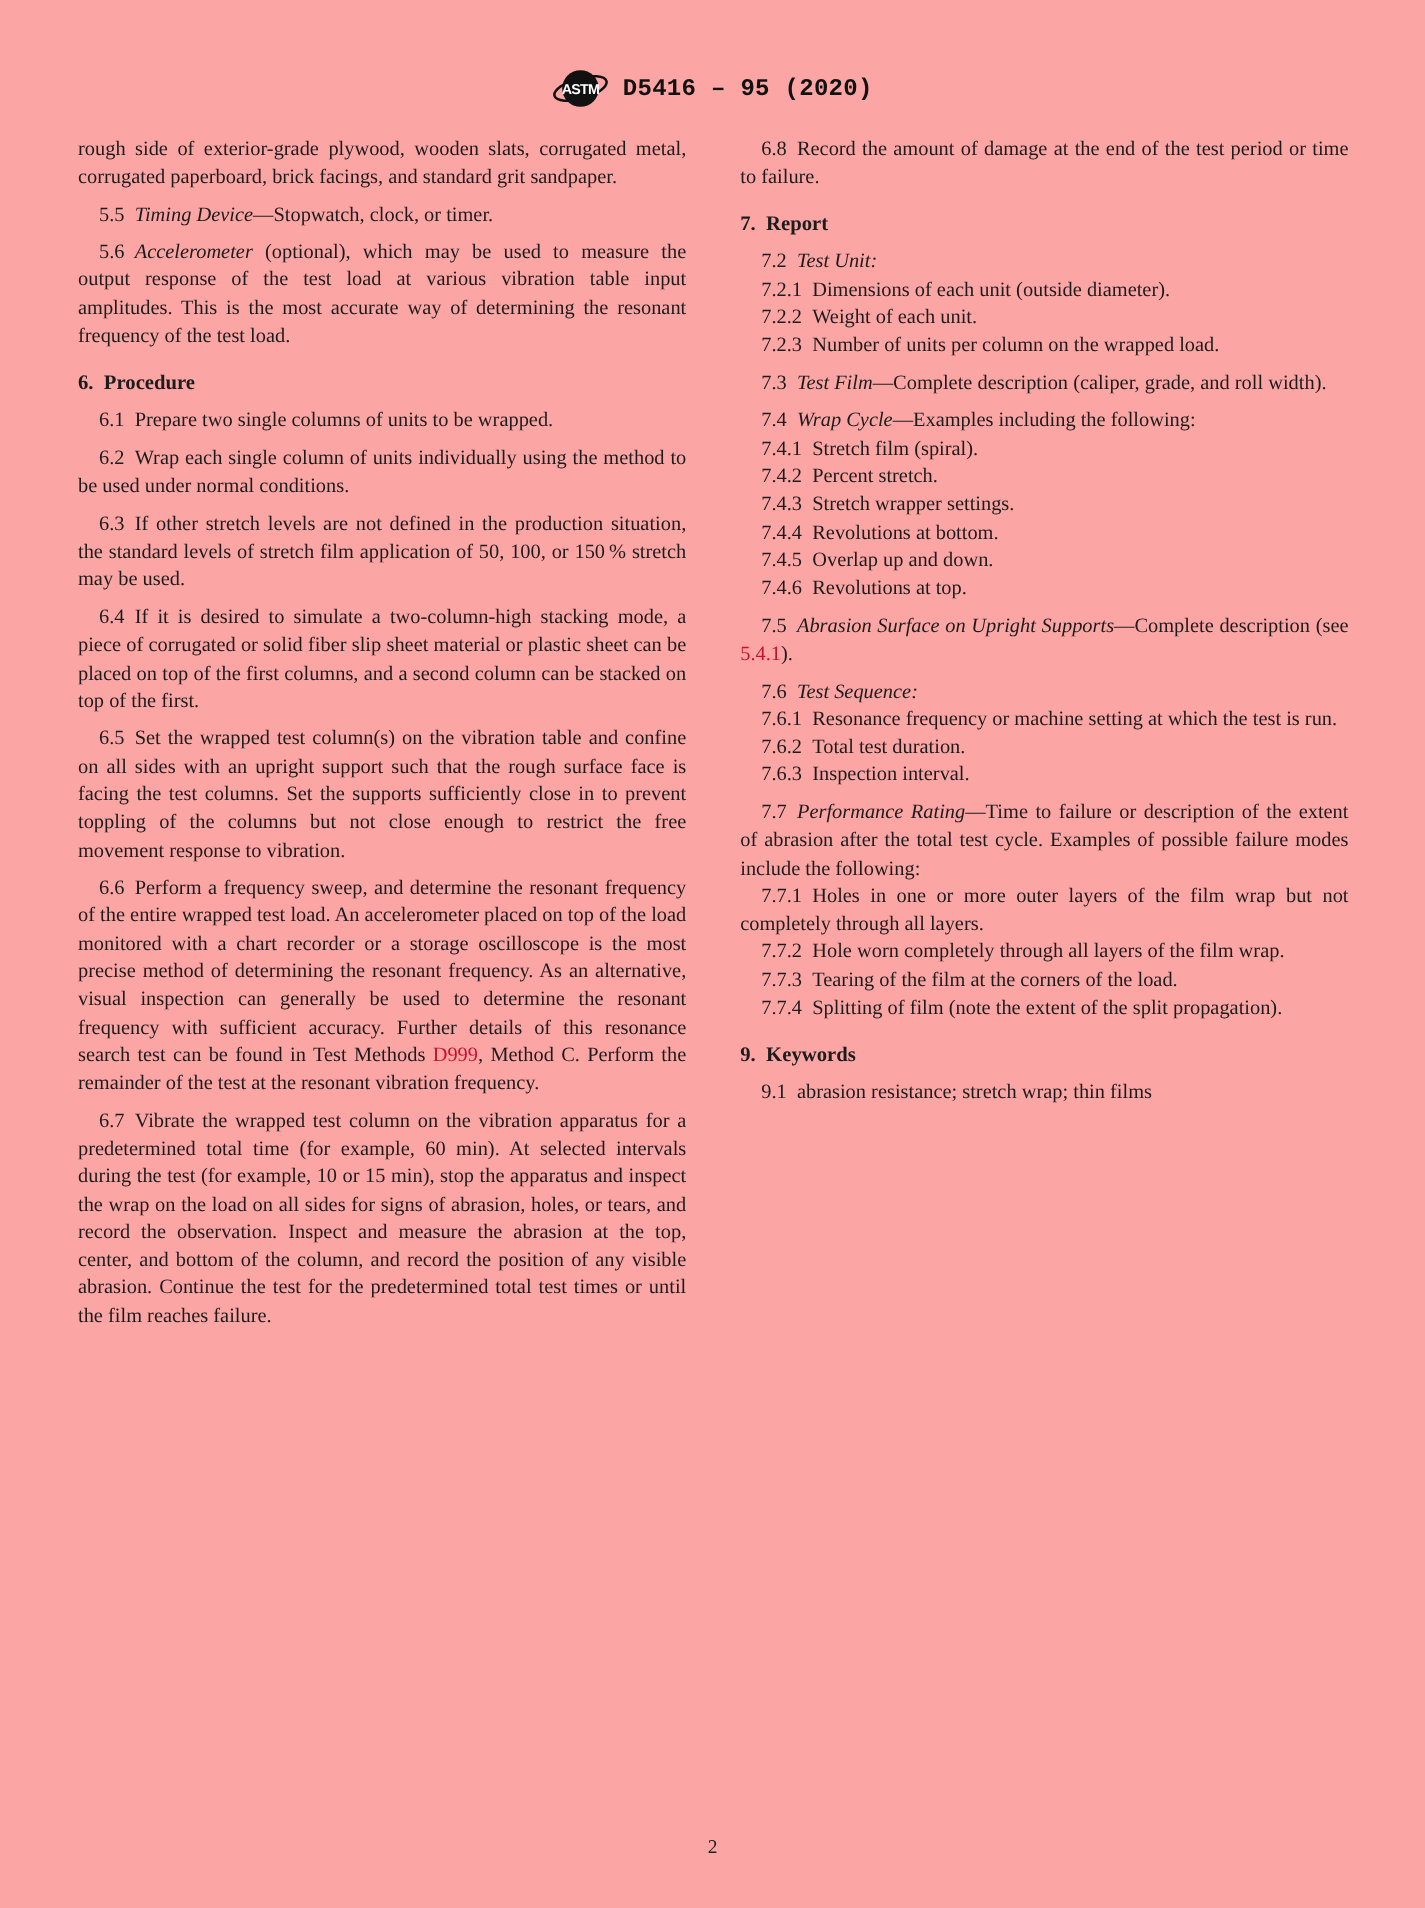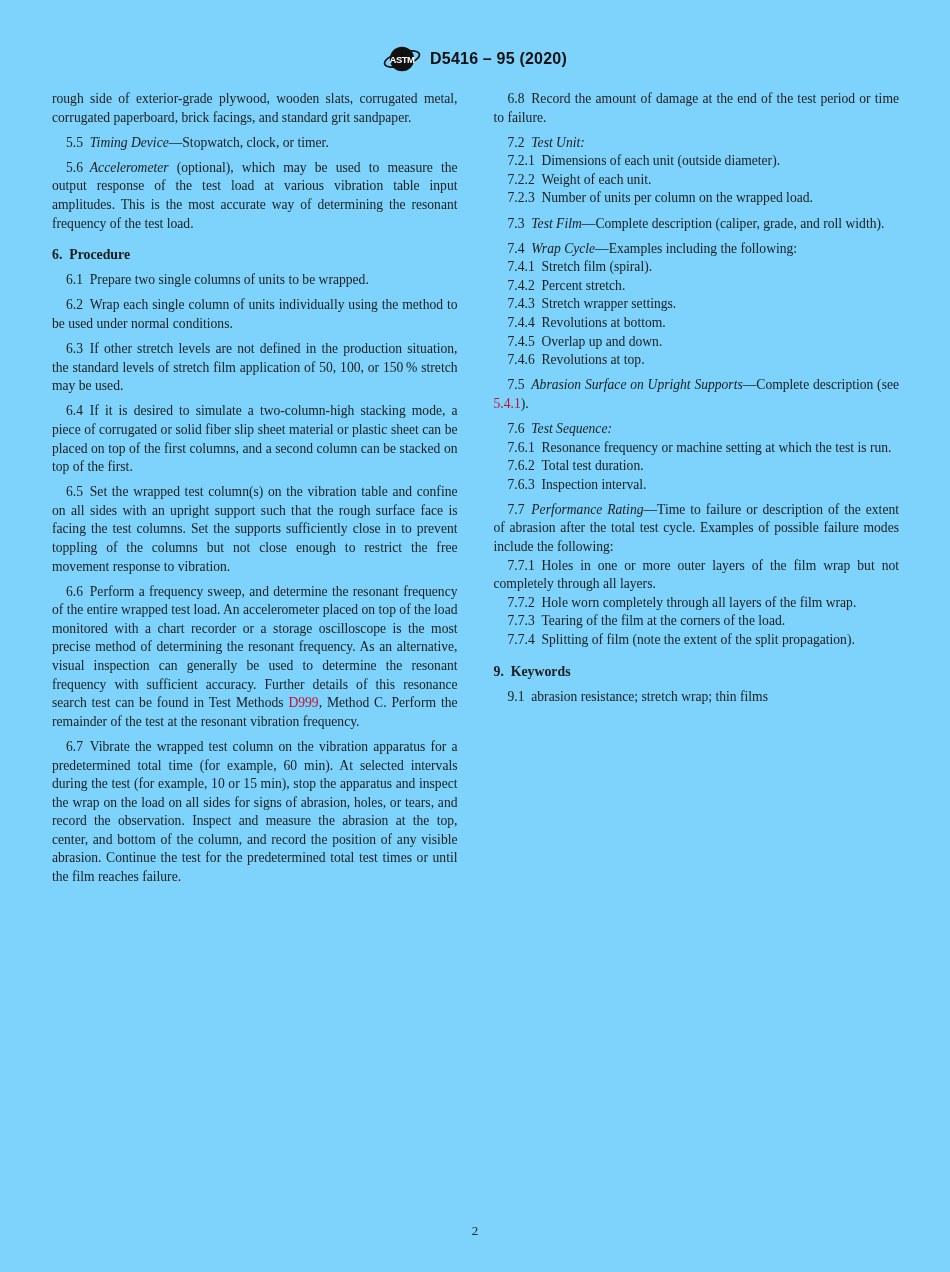--- a/index.html
+++ b/index.html
@@ -1,34 +1,34 @@
 <!DOCTYPE html>
 <html style="--link: #c8102e;"><head>
 <meta charset="utf-8">
 <style>
   html, body { margin: 0; padding: 0; background: #ffffff; }
   .page {
     position: relative;
     width: 950px;
     height: 1272px;
-    background: #7dd3fc;
+    background: #fca5a5;
     font-family: "Liberation Serif", serif;
     color: #1c1c1c;
     overflow: hidden;
   }
   .header {
     position: absolute;
     top: 44px; left: 0; right: 0;
     display: flex;
     justify-content: center;
     align-items: center;
     gap: 9px;
   }
   .doc-title {
-    font-family: Liberation Sans, sans-serif;
+    font-family: Liberation Mono, monospace;
     font-weight: 700;
     font-size: 16px;
     letter-spacing: 0.2px;
     color: #111;
     white-space: nowrap;
   }
   .content {
     position: absolute;
     top: 90px;
     left: 52px;
@@ -88,20 +88,21 @@
         <p class="para"><span>6.1 Prepare two single columns of units to be wrapped.</span></p>
         <p class="para"><span>6.2 Wrap each single column of units individually using the method to be used under normal conditions.</span></p>
         <p class="para"><span>6.3 If other stretch levels are not defined in the production situation, the standard levels of stretch film application of 50, 100, or 150 % stretch may be used.</span></p>
         <p class="para"><span>6.4 If it is desired to simulate a two-column-high stacking mode, a piece of corrugated or solid fiber slip sheet material or plastic sheet can be placed on top of the first columns, and a second column can be stacked on top of the first.</span></p>
         <p class="para"><span>6.5 Set the wrapped test column(s) on the vibration table and confine on all sides with an upright support such that the rough surface face is facing the test columns. Set the supports sufficiently close in to prevent toppling of the columns but not close enough to restrict the free movement response to vibration.</span></p>
         <p class="para"><span>6.6 Perform a frequency sweep, and determine the resonant frequency of the entire wrapped test load. An accelerometer placed on top of the load monitored with a chart recorder or a storage oscilloscope is the most precise method of determining the resonant frequency. As an alternative, visual inspection can generally be used to determine the resonant frequency with sufficient accuracy. Further details of this resonance search test can be found in Test Methods </span><span class="link">D999</span><span>, Method C. Perform the remainder of the test at the resonant vibration frequency.</span></p>
         <p class="para"><span>6.7 Vibrate the wrapped test column on the vibration apparatus for a predetermined total time (for example, 60 min). At selected intervals during the test (for example, 10 or 15 min), stop the apparatus and inspect the wrap on the load on all sides for signs of abrasion, holes, or tears, and record the observation. Inspect and measure the abrasion at the top, center, and bottom of the column, and record the position of any visible abrasion. Continue the test for the predetermined total test times or until the film reaches failure.</span></p>
       </section>
     <section class="col">
         <p class="para"><span>6.8 Record the amount of damage at the end of the test period or time to failure.</span></p>
+        <h3 class="heading"><span>7. Report</span></h3>
         <p class="para"><span>7.2 </span><span class="it">Test Unit:</span></p>
         <p class="para tight"><span>7.2.1 Dimensions of each unit (outside diameter).</span></p>
         <p class="para tight"><span>7.2.2 Weight of each unit.</span></p>
         <p class="para tight"><span>7.2.3 Number of units per column on the wrapped load.</span></p>
         <p class="para"><span>7.3 </span><span class="it">Test Film</span><span>—Complete description (caliper, grade, and roll width).</span></p>
         <p class="para"><span>7.4 </span><span class="it">Wrap Cycle</span><span>—Examples including the following:</span></p>
         <p class="para tight"><span>7.4.1 Stretch film (spiral).</span></p>
         <p class="para tight"><span>7.4.2 Percent stretch.</span></p>
         <p class="para tight"><span>7.4.3 Stretch wrapper settings.</span></p>
         <p class="para tight"><span>7.4.4 Revolutions at bottom.</span></p>

